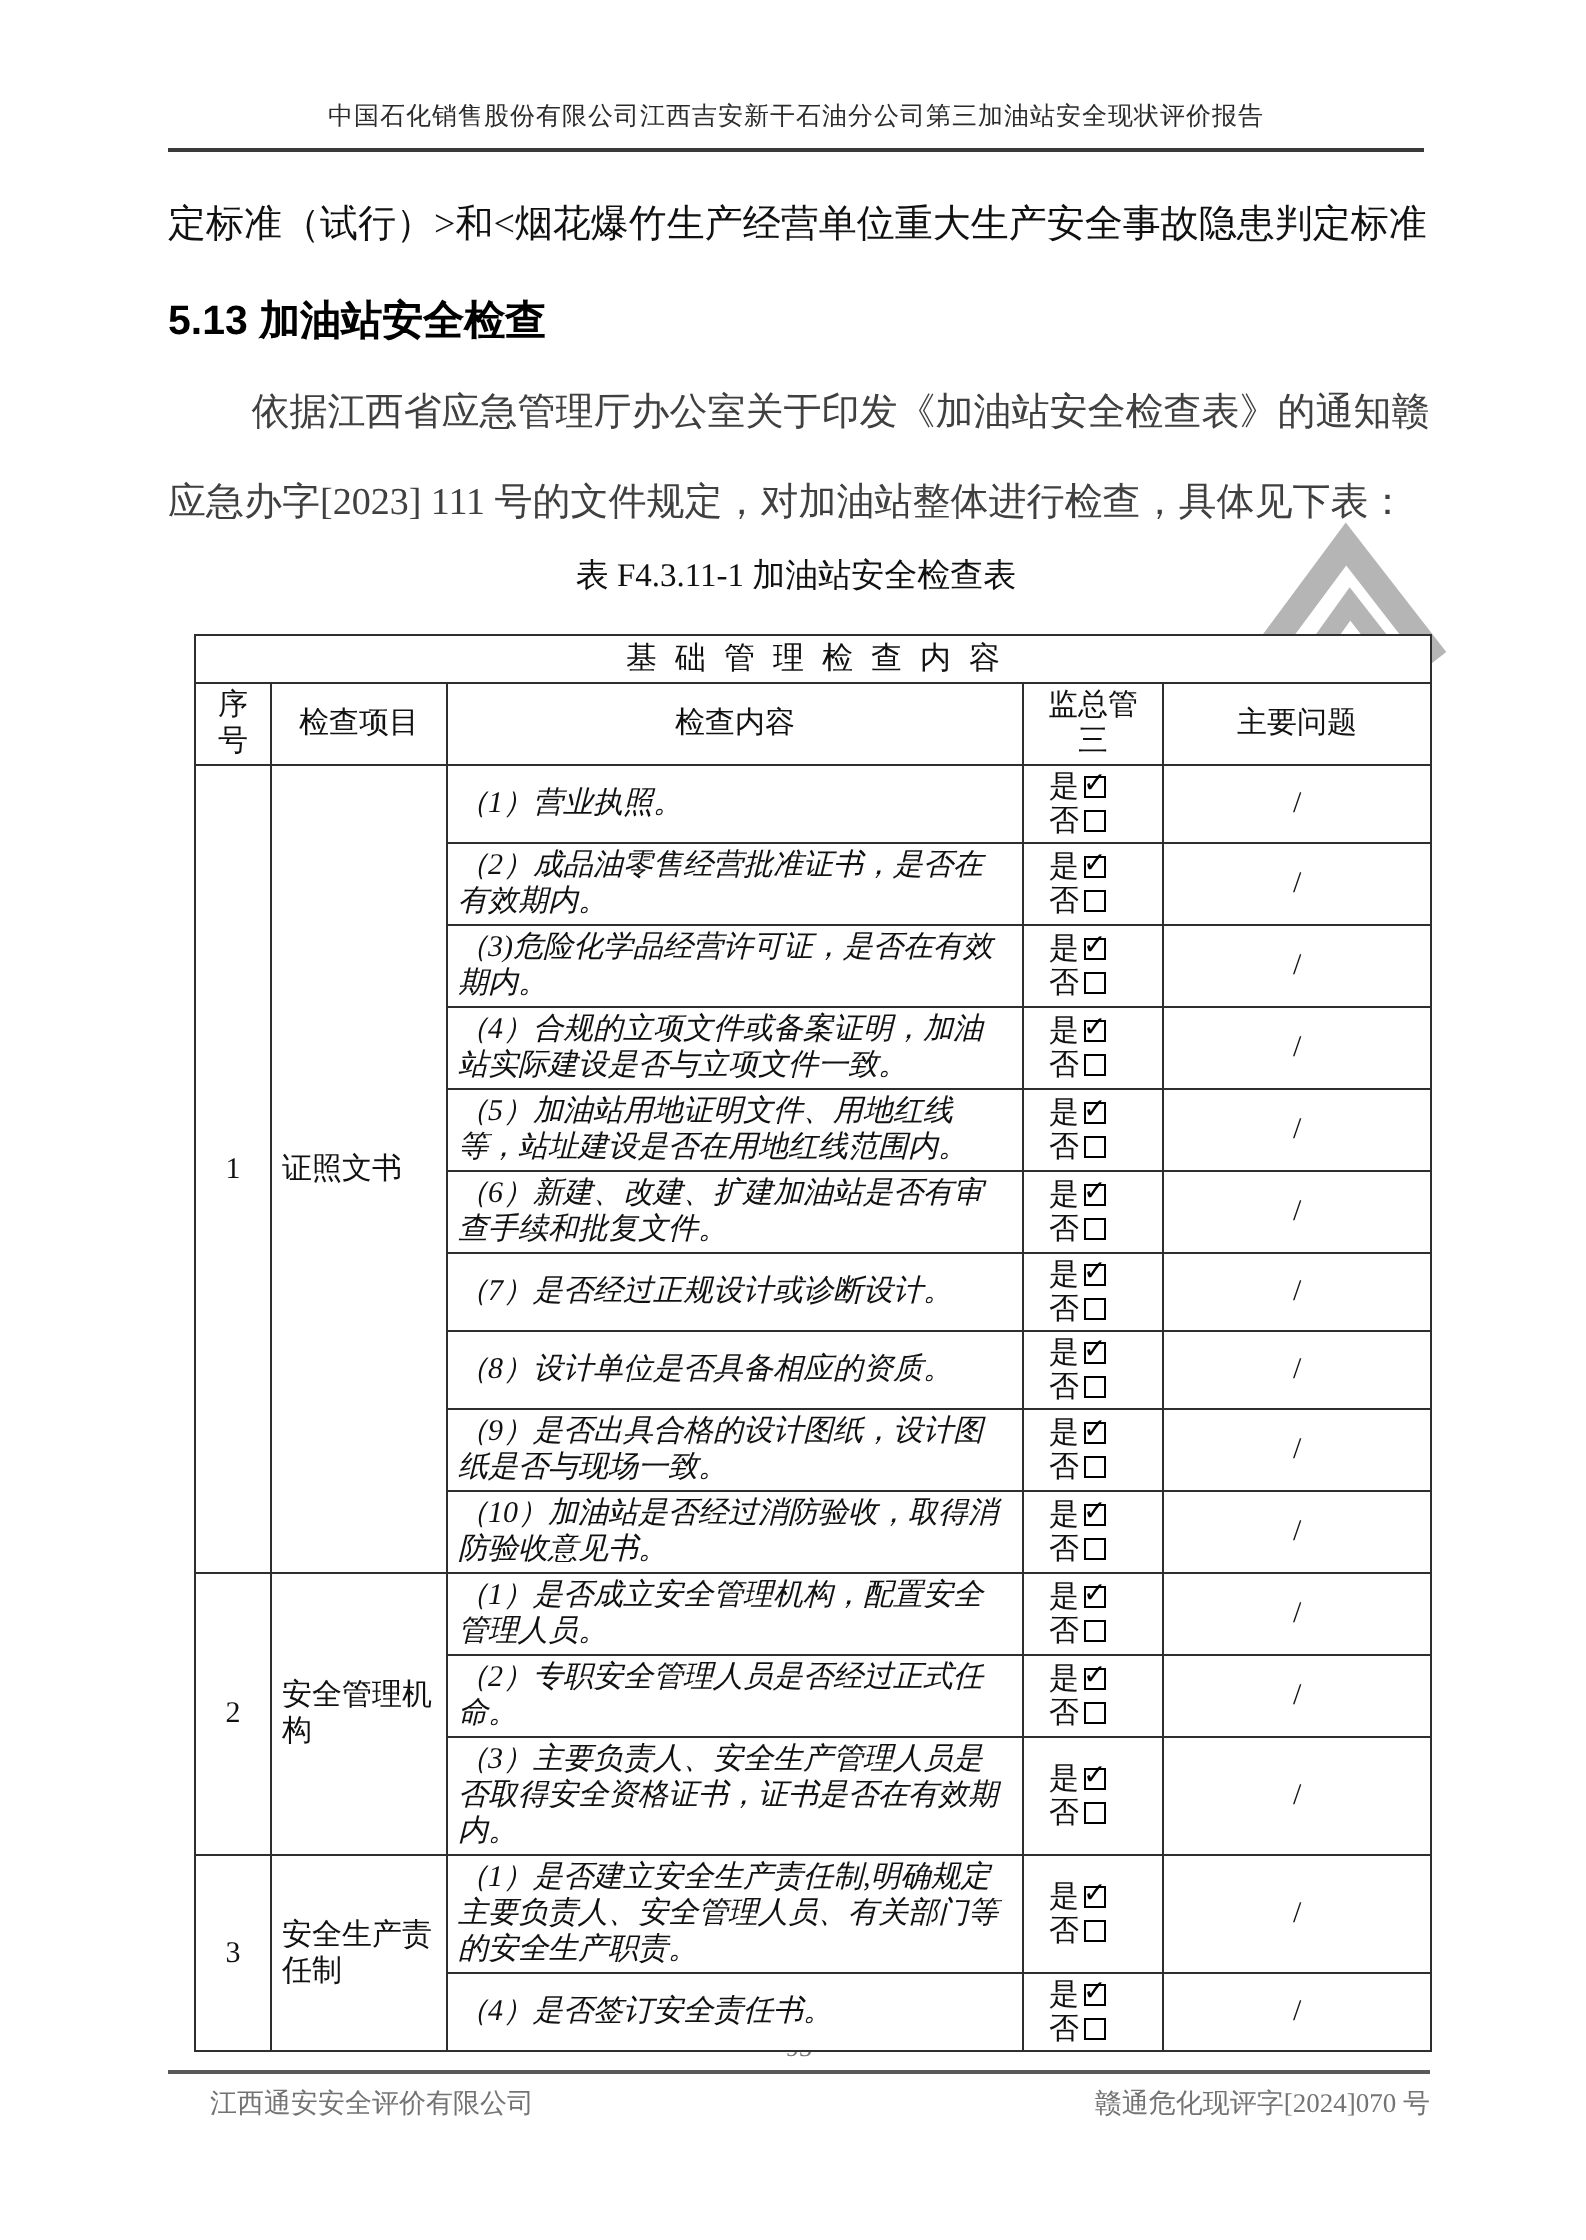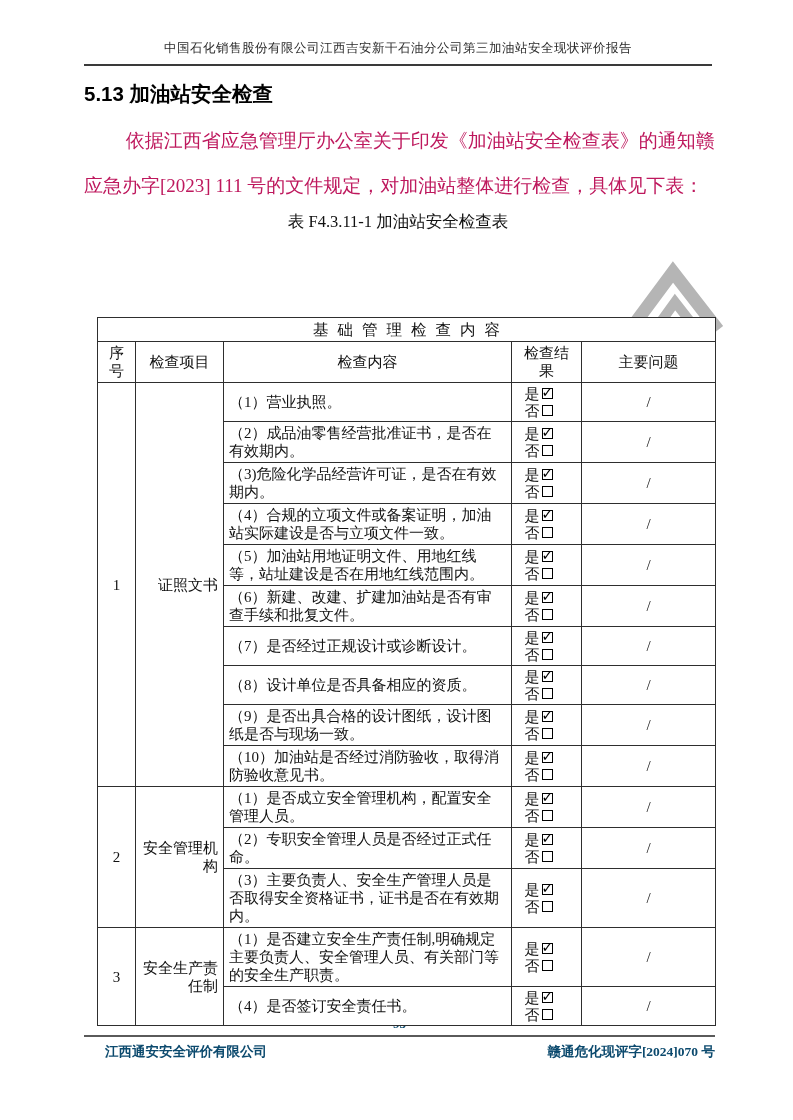--- a/index.html
+++ b/index.html
@@ -9,40 +9,40 @@
     width: 793px;
     height: 1120px;
     background: #ffffff;
     overflow: hidden;
     font-family: "Liberation Serif", "DejaVu Serif", serif;
     color: #1a1a1a;
   }
   .content { position: absolute; left: 84px; width: 628px; top: 0; }
 
   .doc-header {
-    padding-top: 40px;
+    padding-top: 50px;
     text-align: center;
     font-size: 12.5px;
     color: #2b2b2b;
     letter-spacing: 0.5px;
   }
   .header-rule { margin-top: 7px; border-bottom: 2px solid #3a3a3a; }
 
   .intro { margin-top: 14px; font-size: 19px; line-height: 46px; color: #111; }
   .intro .line { white-space: nowrap; }
 
   .section-heading {
     margin-top: 10px;
     font-family: Liberation Sans, sans-serif;
     font-weight: 700;
     font-size: 20.5px;
     color: #000;
   }
 
-  .para { margin-top: 10px; font-size: 19px; line-height: 45px; color: #be185d; }
+  .para { margin-top: 10px; font-size: 19px; line-height: 45px; color: #404040; }
   .para .line { white-space: nowrap; }
   .para .line.indent { text-indent: 2.2em; }
 
   .table-caption { margin-top: 3px; text-align: center; font-size: 16.5px; color: #111; }
 
   .watermark { position: absolute; left: 626px; top: 252px; z-index: 0; }
 
   .table-wrap { position: relative; z-index: 1; margin-left: 13px; background: #14532d; margin-top: 5px; }
   table.check-table {
     border-collapse: collapse;
@@ -60,22 +60,22 @@
     line-height: 18px;
   }
   tr.banner-row td {
     text-align: center;
     letter-spacing: 9px;
     font-size: 15.5px;
     padding: 3px 0 2px 9px;
   }
   tr.cols-row th { text-align: center; height: 37px; word-break: break-all; }
   td.c-num { text-align: center; }
-  td.c-item { text-align: right; word-break: break-all; line-height: 20px; }
-  td.c-content { word-break: break-all; }
+  td.c-item { text-align: left; word-break: break-all; line-height: 20px; }
+  td.c-content { word-break: break-all; font-style: italic; }
   td.c-content.center { text-align: left; }
   td.c-result { padding: 2px 0; }
   td.c-problem { text-align: center; }
   tr.data-row { height: 38px; }
   tr.data-row.tall { height: 57px; }
 
   .res-wrap { width: 44px; margin: 0 auto; }
   .res-line { display: flex; align-items: center; height: 17px; }
   .res-line .lbl { font-size: 15px; }
   .cb {
@@ -89,36 +89,37 @@
   .cb.checked::after {
     content: "✓";
     position: absolute;
     left: -1px; top: -6px;
     font-size: 14px;
     font-weight: 700;
     color: #000;
     font-family: "DejaVu Sans", sans-serif;
   }
 
-  .footer { position: absolute; left: 84px; width: 631px; top: 1016px; font-size: 13.5px; color: #0c4a6e; font-weight: bold; }
+  .footer { position: absolute; left: 84px; width: 631px; top: 1016px; font-size: 13.5px; color: #737373; }
   .page-num { text-align: center; font-size: 13px; margin-bottom: 3px; }
   .footer-rule { border-bottom: 2px solid #5a5a5a; }
   .footer-line { display: flex; justify-content: space-between; margin-top: 6px; }
   .footer-left { margin-left: 21px; }
 </style>
 </head>
 <body>
 
 <div class="page">
 
   <div class="content">
     <div class="doc-header">中国石化销售股份有限公司江西吉安新干石油分公司第三加油站安全现状评价报告</div>
     <div class="header-rule"></div>
 
     <div class="intro">
+        <div class="line">定标准（试行）&gt;和&lt;烟花爆竹生产经营单位重大生产安全事故隐患判定标准</div>
       </div>
 
     <div class="section-heading">5.13 加油站安全检查</div>
 
     <div class="para">
         <div class="line indent">依据江西省应急管理厅办公室关于印发《加油站安全检查表》的通知赣</div>
         <div class="line">应急办字[2023] 111 号的文件规定，对加油站整体进行检查，具体见下表：</div>
       </div>
 
     <div class="table-caption">表 F4.3.11-1 加油站安全检查表</div>
@@ -140,21 +141,21 @@
             <col style="width:134px">
         </colgroup>
         <tbody id="table-body">
             <tr class="banner-row">
               <td colspan="5">基础管理检查内容</td>
             </tr>
             <tr class="cols-row">
               <th>序号</th>
               <th>检查项目</th>
               <th>检查内容</th>
-              <th>检查结果</th>
+              <th>监总管三</th>
               <th>主要问题</th>
             </tr>
             <tr class="data-row">
               <td class="c-num" rowspan="10">1</td>
               <td class="c-item" rowspan="10">证照文书</td>
               <td class="c-content">（1）营业执照。</td>
               <td class="c-result">
                 <div class="res-wrap">
                   <div class="res-line">
                     <span class="lbl">是</span>

